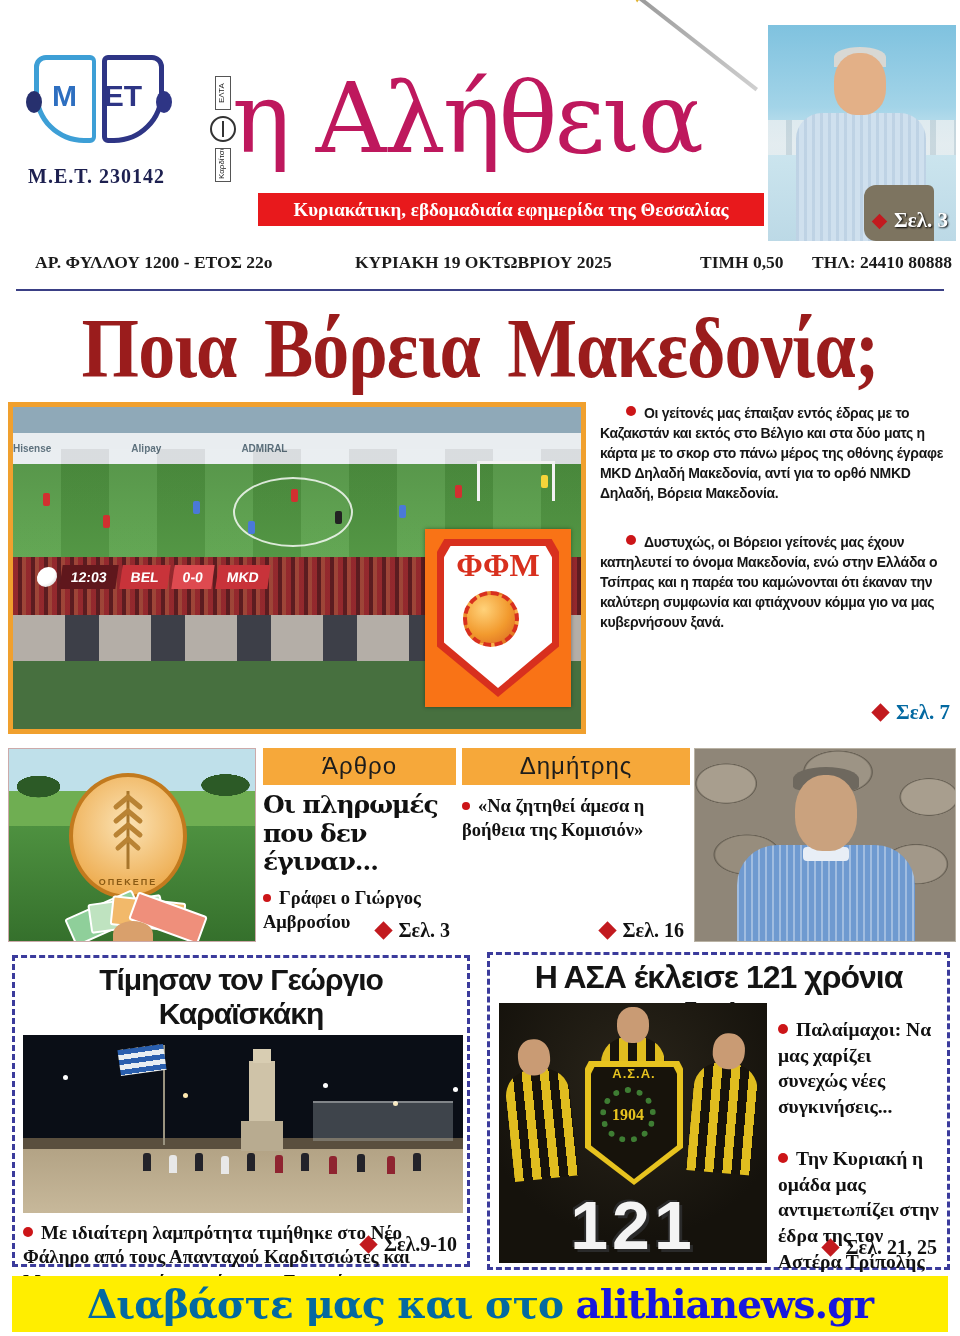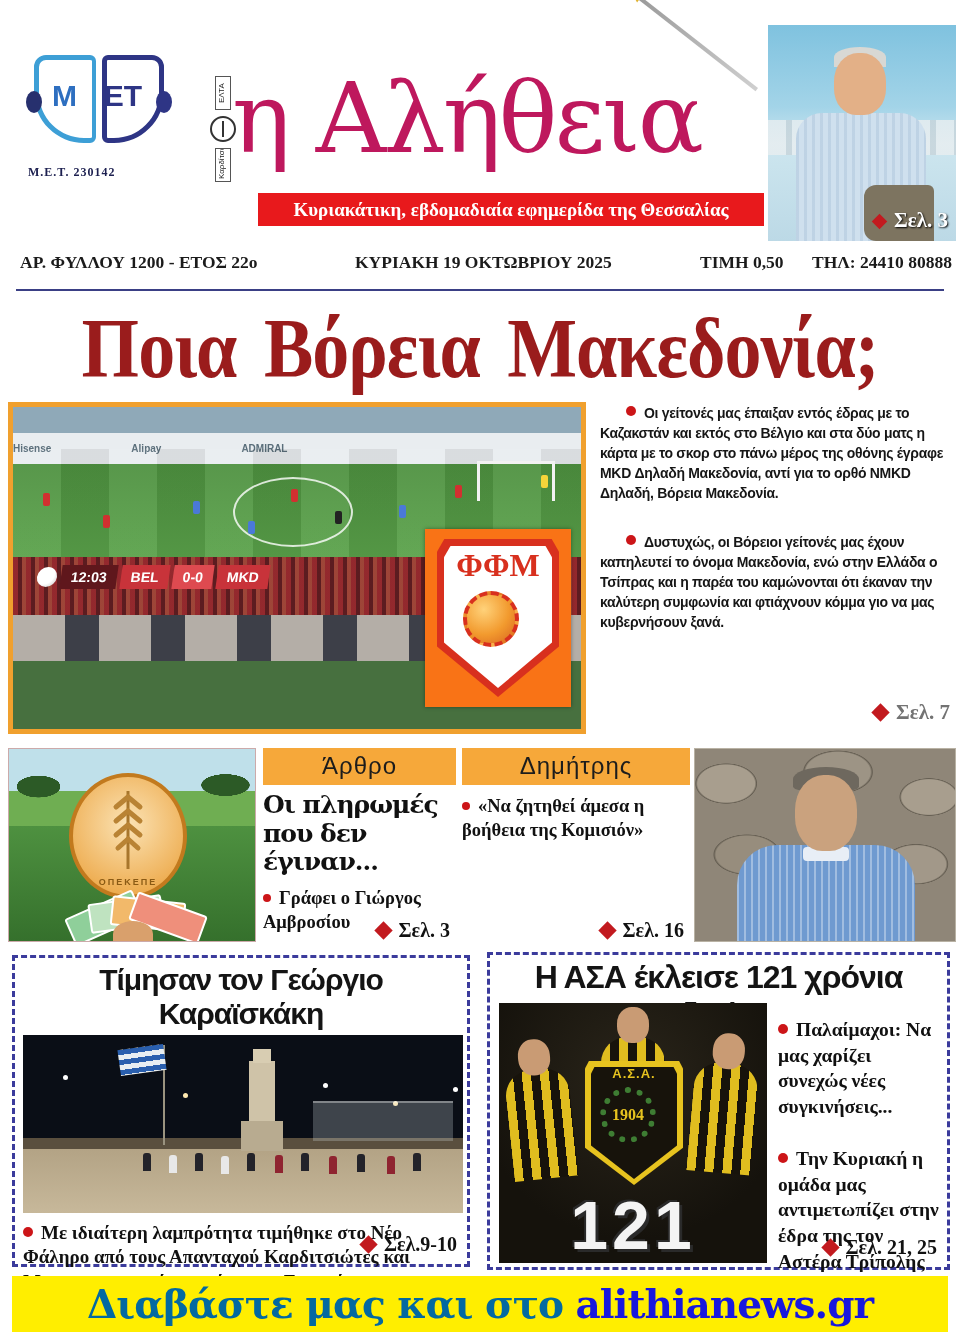--- a/index.html
+++ b/index.html
@@ -11,21 +11,21 @@
   .met-book { position:relative; width:140px; height:96px; margin-left:6px; }
   .met-page { position:absolute; top:0; width:62px; height:88px; border-radius:10px 10px 14px 14px; background:#fff; }
   .met-page.l { left:0; border:5px solid #3d9fd6; border-right:4px solid #3d9fd6; border-radius:12px 4px 40%/30% 12px; border-radius:12px 6px 6px 50px; }
   .met-page.r { right:10px; border:5px solid #2e3585; border-radius:6px 12px 50px 6px; }
   .met-letter { position:absolute; font-family:"Liberation Sans",sans-serif; font-weight:bold; font-size:30px; top:24px; }
   .met-letter.l { left:18px; color:#2e6fc0; }
   .met-letter.r { right:32px; color:#2e3585; }
   .met-dot { position:absolute; width:16px; height:22px; background:#2e3585; border-radius:50%; top:36px; }
   .met-dot.l { left:-8px; background:#27306e; }
   .met-dot.r { right:2px; }
-  .met-code { margin-top:14px; font-family:"Liberation Serif",serif; font-weight:bold; font-size:12px; color:#1d2050; letter-spacing:1px; }
+  .met-code { margin-top:14px; font-family:"Liberation Serif",serif; font-weight:bold; font-size:20px; color:#1d2050; letter-spacing:1px; }
 
   .stamps { position:absolute; left:196px; top:76px; width:54px; height:122px; }
   .stamp { font-size:8px; color:#222; border:1px solid #555; background:#fff; writing-mode:vertical-rl; transform:rotate(180deg); padding:2px 1px; display:block; margin:0 auto 6px auto; width:16px; text-align:center; overflow:hidden; height:34px; }
   .stamp-emblem { width:26px; height:26px; border:2px solid #333; border-radius:50%; margin:0 auto 6px auto; position:relative; }
   .stamp-emblem::after { content:""; position:absolute; left:10px; top:3px; width:2px; height:16px; background:#333; }
 
   .masthead-title { position:absolute; left:232px; top:58px; width:540px; height:135px; font-family:"DejaVu Serif",serif; font-weight:normal; font-size:98px; line-height:120px; color:#be185d; letter-spacing:-3px; white-space:nowrap; }
   .pen { position:absolute; left:608px; top:88px; width:150px; height:4px; background:linear-gradient(90deg,#9a9a9a,#cfcfcf); transform:rotate(38deg); transform-origin:right top; z-index:4; }
   .pen::after { content:""; position:absolute; left:-10px; top:-3px; border-right:12px solid #e0b22e; border-top:5px solid transparent; border-bottom:5px solid transparent; }
   .tagline-bar { position:absolute; left:258px; top:193px; width:506px; height:33px; background:#e8191c; color:#fff; font-family:"Liberation Serif",serif; font-weight:bold; font-size:19px; text-align:center; line-height:33px; }
@@ -38,21 +38,21 @@
   .hp-head { position:absolute; left:66px; top:28px; width:52px; height:62px; background:#e3b087; border-radius:46% 46% 42% 42%; }
   .hp-hair { position:absolute; left:66px; top:22px; width:52px; height:20px; background:#d8d8d4; border-radius:50% 50% 0 0; }
   .hp-coat { position:absolute; left:96px; top:160px; width:70px; height:56px; background:#7d7460; border-radius:12px 6px 0 12px; }
   .photo-ref { position:absolute; right:8px; bottom:8px; color:#fff; font-family:"Liberation Serif",serif; font-weight:bold; font-size:21px; text-shadow:1px 1px 2px #000; }
 
   .diamond { display:inline-block; width:13px; height:13px; background:#c21a1f; transform:rotate(45deg); margin-right:9px; }
   .diamond.sm { width:11px; height:11px; }
 
   
   .dateline { position:absolute; left:0; top:252px; width:960px; height:32px; font-family:"Liberation Serif",serif; font-weight:bold; font-size:17.5px; color:#1b1b1b; }
-  .dl-issue { position:absolute; left:20px; }
+  .dl-issue { position:absolute; left:35px; }
   .dl-date { position:absolute; left:355px; }
   .dl-price { position:absolute; left:700px; }
   .dl-phone { position:absolute; left:812px; }
   .rule { position:absolute; left:16px; top:289px; width:928px; height:2px; background:#3a3f85; }
 
   
   .lead-headline { position:absolute; left:0; top:300px; width:960px; text-align:center; font-family:"Liberation Serif",serif; font-weight:900; font-size:74px; color:#9a1c1c; transform:scaleY(1.15); transform-origin:top; letter-spacing:-1px; word-spacing:10px; white-space:nowrap; }
 
   .lead-photos { position:absolute; left:8px; top:402px; width:578px; height:332px; border:5px solid #f0a02e; background:#333; }
   .fp-top { position:absolute; left:0; top:0; width:100%; height:150px; background:linear-gradient(180deg,#8fa9b8 0 26px,#7d99a9 26px 40px,#4c8e3e 40px,#5aa24a 100%); overflow:hidden; }
@@ -73,21 +73,21 @@
   .ffm-box { position:absolute; left:412px; top:122px; width:146px; height:178px; background:#f97316; z-index:5; box-shadow:0 0 4px rgba(0,0,0,.4); }
   .ffm-shield { position:relative; width:122px; height:158px; margin:10px auto 0 auto; background:#d8301e; clip-path:polygon(6% 0,94% 0,100% 8%,100% 68%,50% 100%,0 68%,0 8%); }
   .ffm-inner { position:absolute; left:7px; top:7px; width:108px; height:142px; background:#fff; clip-path:polygon(6% 0,94% 0,100% 8%,100% 68%,50% 100%,0 68%,0 8%); }
   .ffm-letters { position:absolute; left:0; top:8px; width:100%; text-align:center; font-family:"Liberation Serif",serif; font-weight:bold; font-size:32px; color:#d8301e; }
   .ffm-ball { position:absolute; left:26px; top:52px; width:56px; height:56px; border-radius:50%; background:radial-gradient(circle at 35% 30%, #ffd27a, #f29a2e 55%, #d8641e 100%); border:4px dashed #d8301e; }
 
   .lead-text { position:absolute; left:600px; top:404px; width:354px; font-family:"Liberation Sans",sans-serif; }
   .lead-text p { font-weight:bold; font-size:14px; line-height:1.42; color:#161616; letter-spacing:-0.3px; text-indent:26px; }
   .lead-text p + p { margin-top:30px; }
   .bdot { display:inline-block; width:10px; height:10px; border-radius:50%; background:#cc1518; margin-right:8px; vertical-align:2px; }
-  .lead-ref { position:absolute; right:4px; top:296px; font-family:"Liberation Serif",serif; font-weight:bold; font-size:21px; color:#737373; }
+  .lead-ref { position:absolute; right:4px; top:296px; font-family:"Liberation Serif",serif; font-weight:bold; font-size:21px; color:#0369a1; }
 
   
   .mid { position:absolute; left:0; top:748px; width:960px; height:196px; }
   .ph-opekepe { position:absolute; left:8px; top:0; width:248px; height:194px; overflow:hidden; border:1px solid #caa;
     background:linear-gradient(180deg,#bfe0ea 0 22%, #6fae52 22% 40%, #4e9140 40%, #35702c 100%); }
   .op-trees { position:absolute; left:0; top:10%; width:100%; height:16%;
     background:radial-gradient(ellipse 36px 18px at 12% 60%, #2c5a26 60%, transparent 61%), radial-gradient(ellipse 46px 20px at 50% 70%, #3a6b30 60%, transparent 61%), radial-gradient(ellipse 40px 18px at 88% 55%, #2c5a26 60%, transparent 61%); }
   .op-circle { position:absolute; left:60px; top:24px; width:118px; height:126px; border-radius:50%; border:4px solid #c27a1e;
     background:radial-gradient(circle at 50% 40%, #fbe3b5, #eeae53 75%, #e3953a 100%); }
   .op-label { position:absolute; left:0; bottom:8px; width:100%; text-align:center; font-size:9px; font-weight:bold; color:#8a5a14; letter-spacing:2px; }

